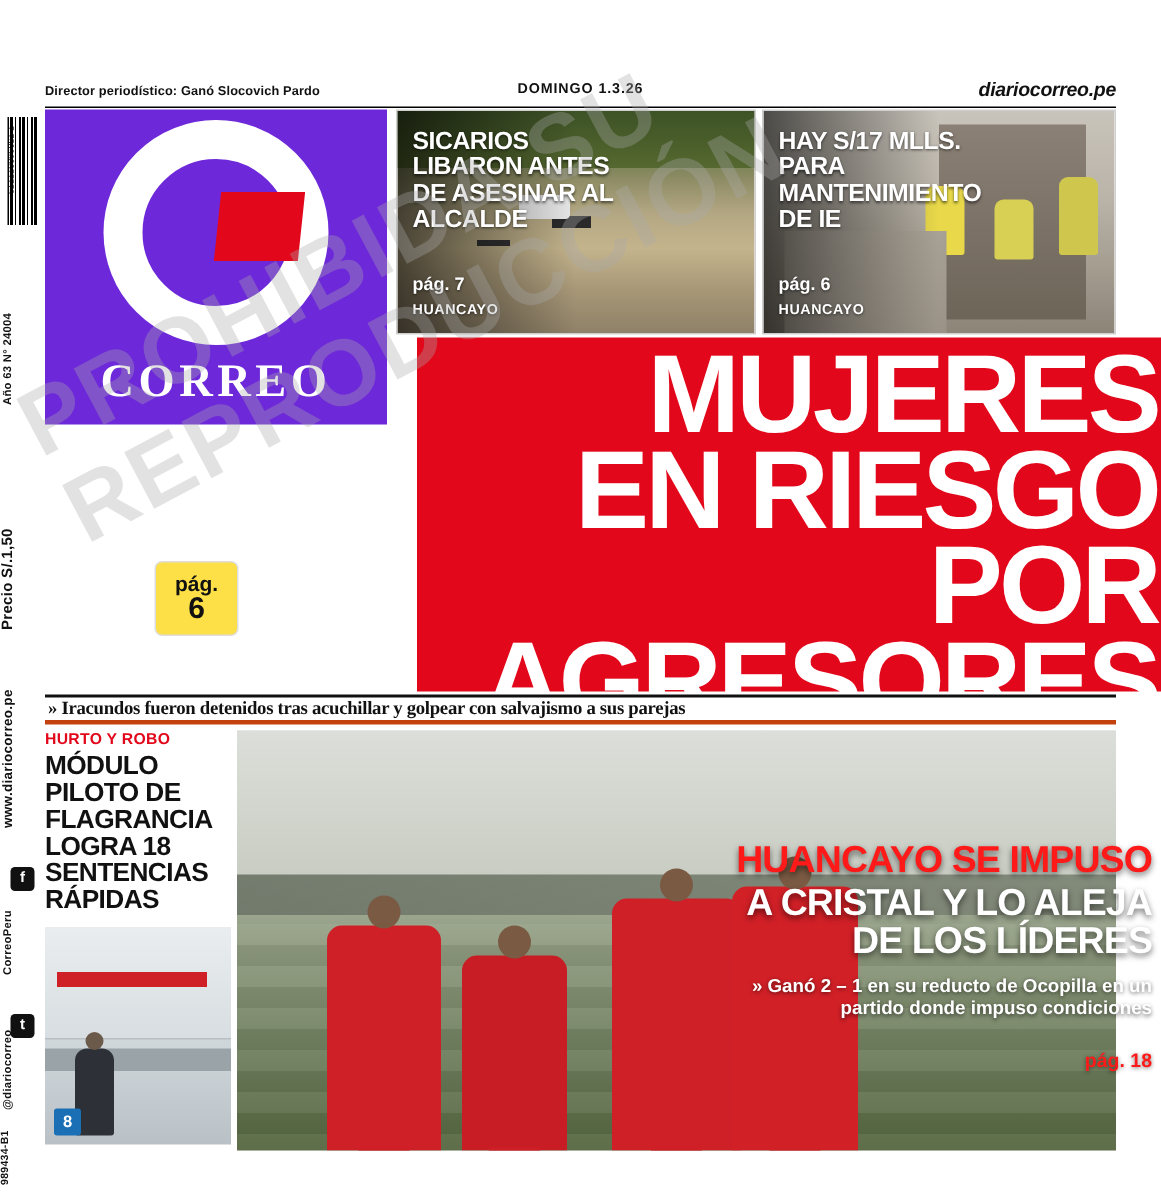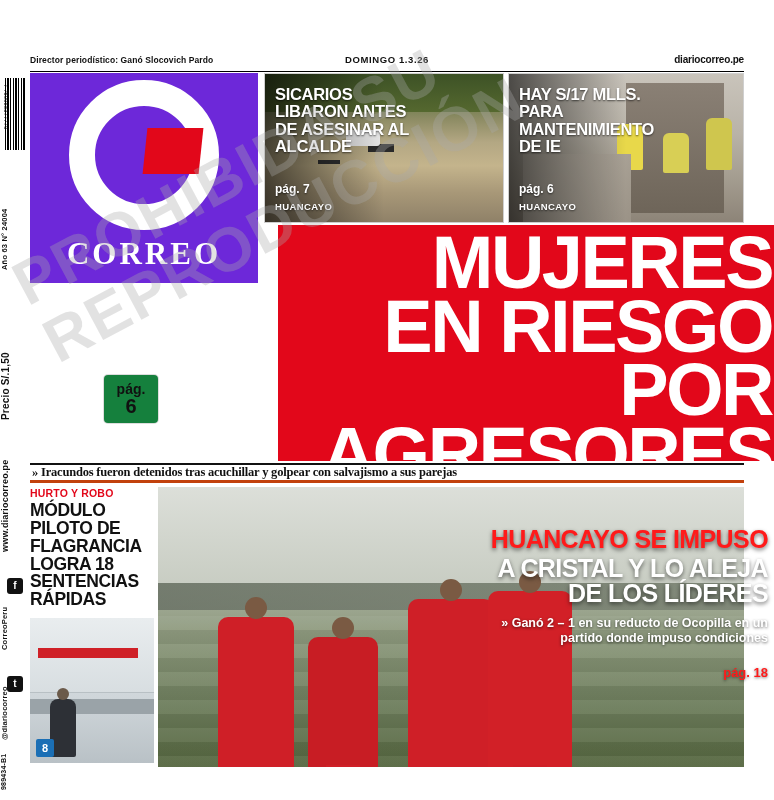--- a/index.html
+++ b/index.html
@@ -24,21 +24,21 @@
   }
   .topbar .director {
     font-size: 8.5px; color: #111; font-weight: 700;
     letter-spacing: .1px;
   }
   .topbar .date {
     font-size: 9.5px; color: #111; font-weight: 700; letter-spacing: .6px;
     position: absolute; left: 50%; transform: translateX(-50%);
   }
   .topbar .site {
-    font-size: 10px; color: #111; font-weight: 700; letter-spacing: -.2px;
+    font-size: 13px; color: #111; font-weight: 700; letter-spacing: -.2px; font-style: italic;
   }
 
   
   .leftrail {
     position: absolute; left: 0; top: 0; width: 30px; height: 800px;
     background: #ffffff;
   }
   .barcode {
     position: absolute; left: 5px; top: 78px; width: 20px; height: 72px;
     background: repeating-linear-gradient(to right,
@@ -173,21 +173,21 @@
     font-weight: 800; text-transform: uppercase;
     line-height: .86; letter-spacing: -2.5px;
     text-align: right;
   }
   .hl-1 { font-size: 74px; margin-top: 2px; }
   .hl-2 { font-size: 74px; }
   .hl-3 { font-size: 74px; }
 
   .pag-badge {
     position: absolute; left: 104px; top: 375px;
-    width: 54px; height: 48px; background: #15803d;
+    width: 54px; height: 48px; background: #fde047;
     border-radius: 4px;
     display: flex; flex-direction: column; align-items: center; justify-content: center;
     color: #111; font-weight: 800; line-height: 1;
     box-shadow: 0 0 0 1px #ddd;
   }
   .pag-badge .p1 { font-size: 14px; }
   .pag-badge .p2 { font-size: 20px; }
 
   .subdeck {
     position: absolute; left: 30px; top: 463px; width: 714px; height: 20px;
@@ -279,21 +279,21 @@
     position:absolute; left:50%; transform:translateX(-50%); bottom:-58px;
     width:34px; height:60px; background:#cf1f27; border-radius:0 0 6px 6px;
   }
   .p-a { left: 60px;  width: 76px; height: 150px; }
   .p-b { left: 150px; width: 70px; height: 130px; background:#c81d24; }
   .p-c { left: 250px; width: 86px; height: 168px; }
   .p-d { left: 330px; width: 84px; height: 176px; background:#d22027; }
 
   
   .sports {
-    position: absolute; right: 6px; top: 528px; width: 300px;
+    position: absolute; right: 6px; top: 562px; width: 300px;
     text-align: right; color: #fff;
   }
   .sports .s-red {
     color: #ff1a1a; font-size: 25px; font-weight: 800; line-height: .95;
     text-transform: uppercase; letter-spacing: -.6px;
     text-shadow: 0 2px 4px rgba(0,0,0,.55);
   }
   .sports .s-white {
     margin-top: 4px;
     color: #fff; font-size: 25px; font-weight: 800; line-height: 1.0;

